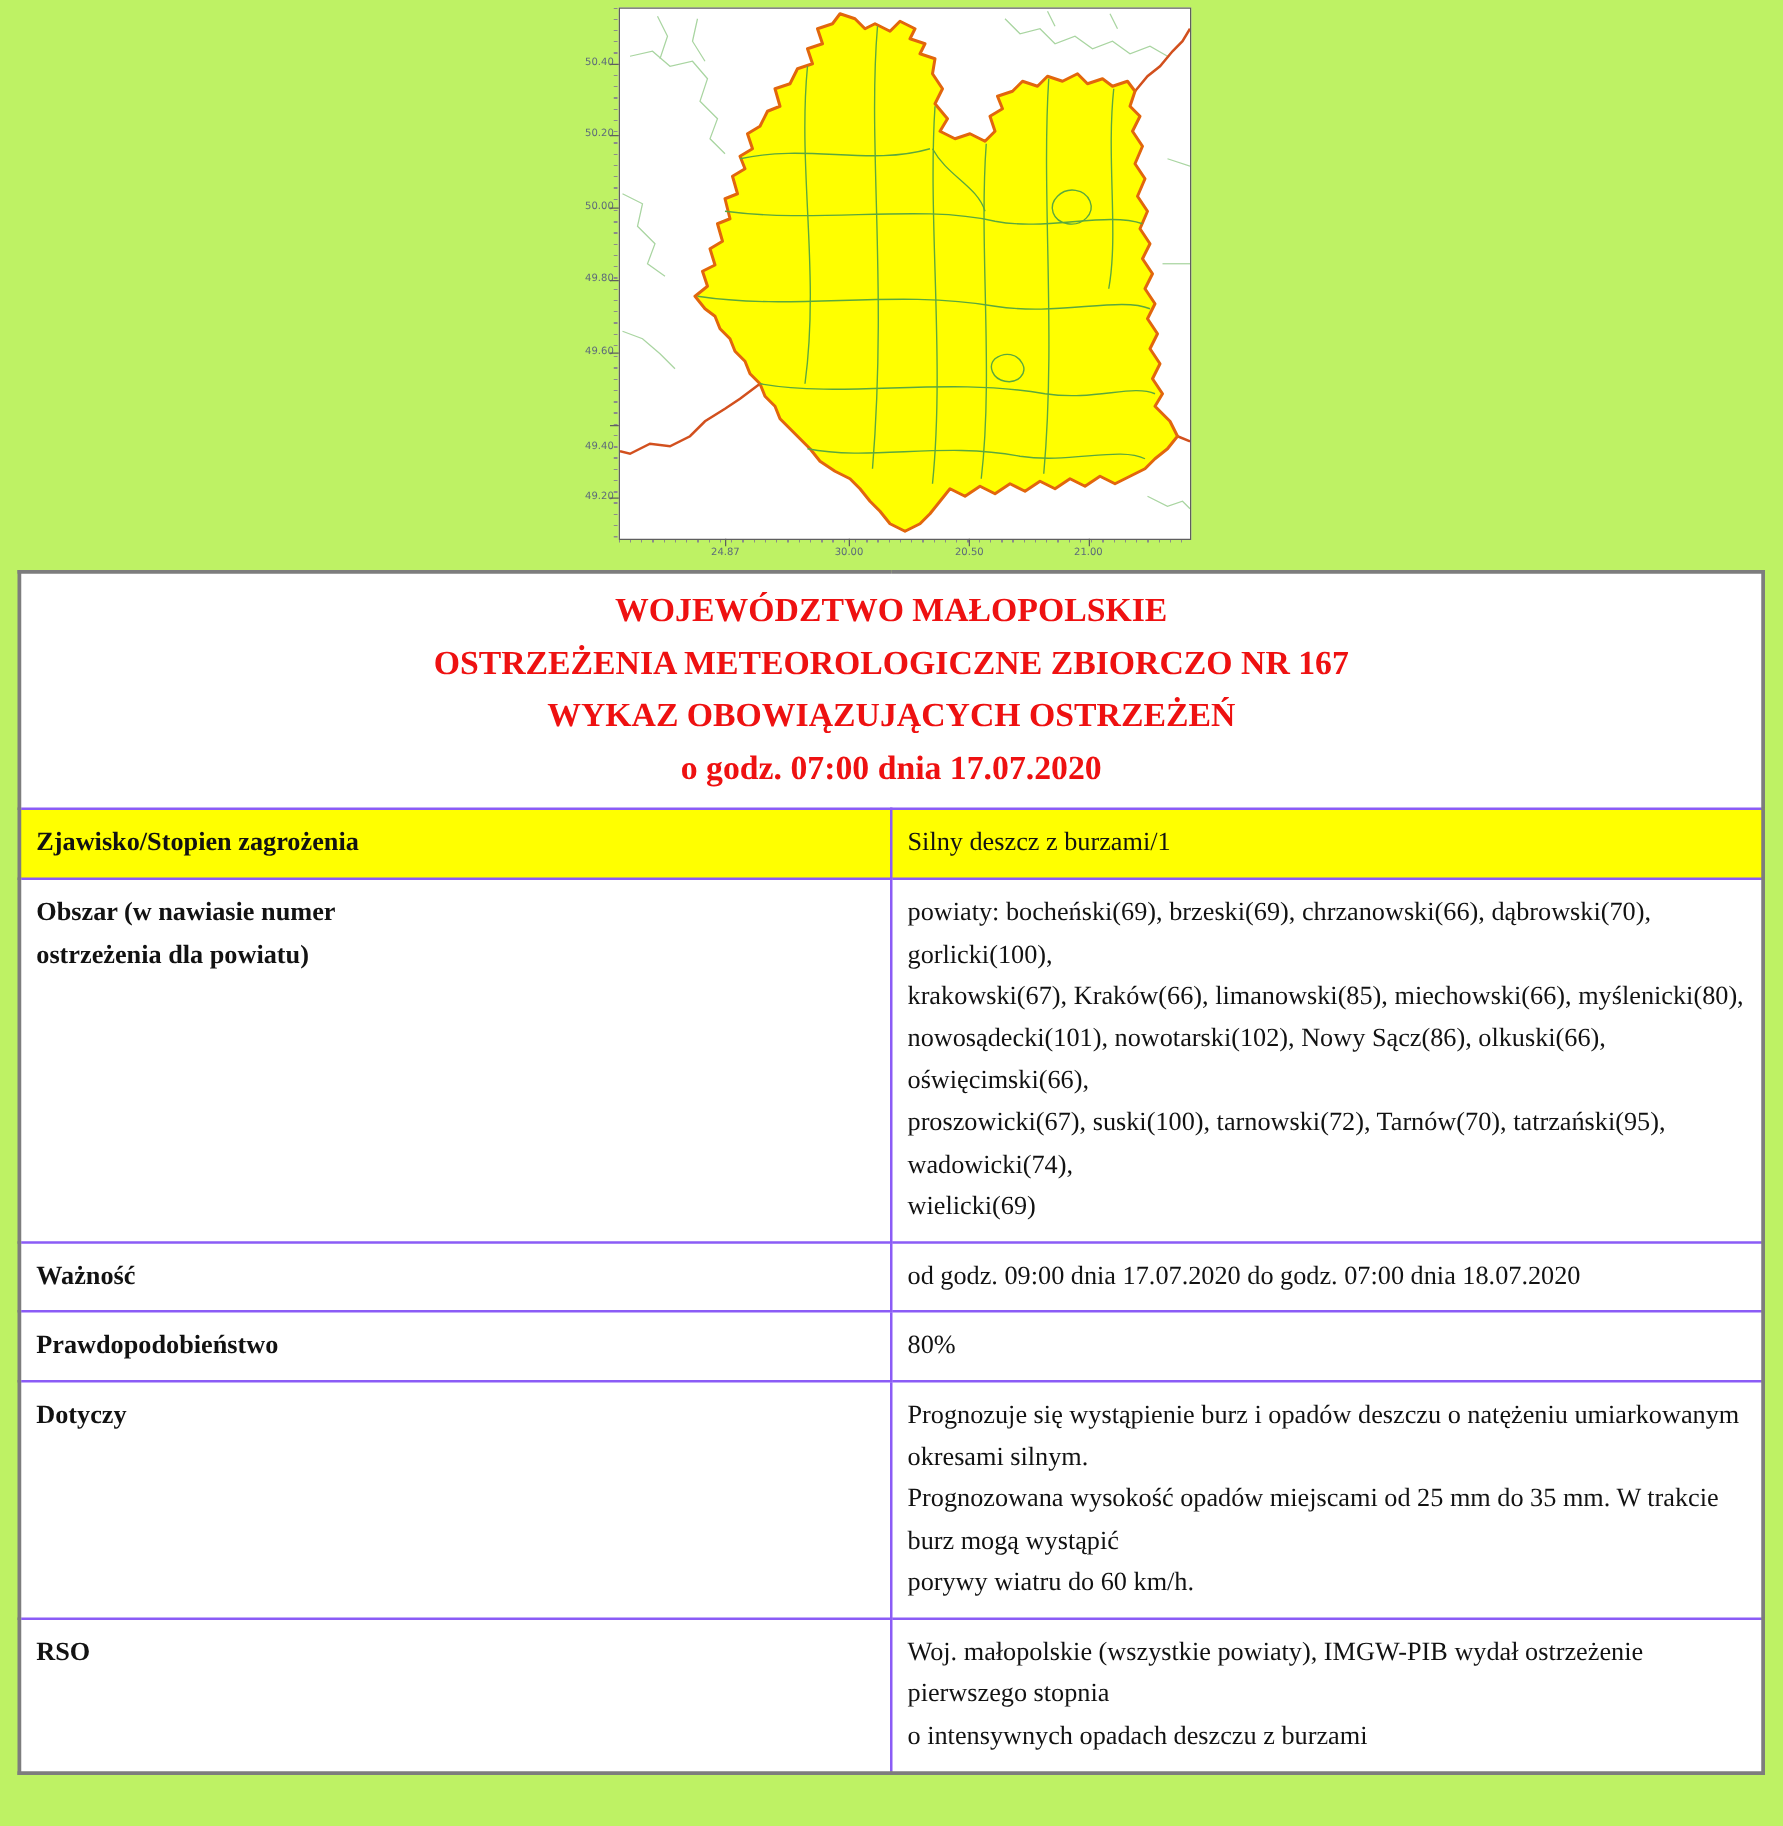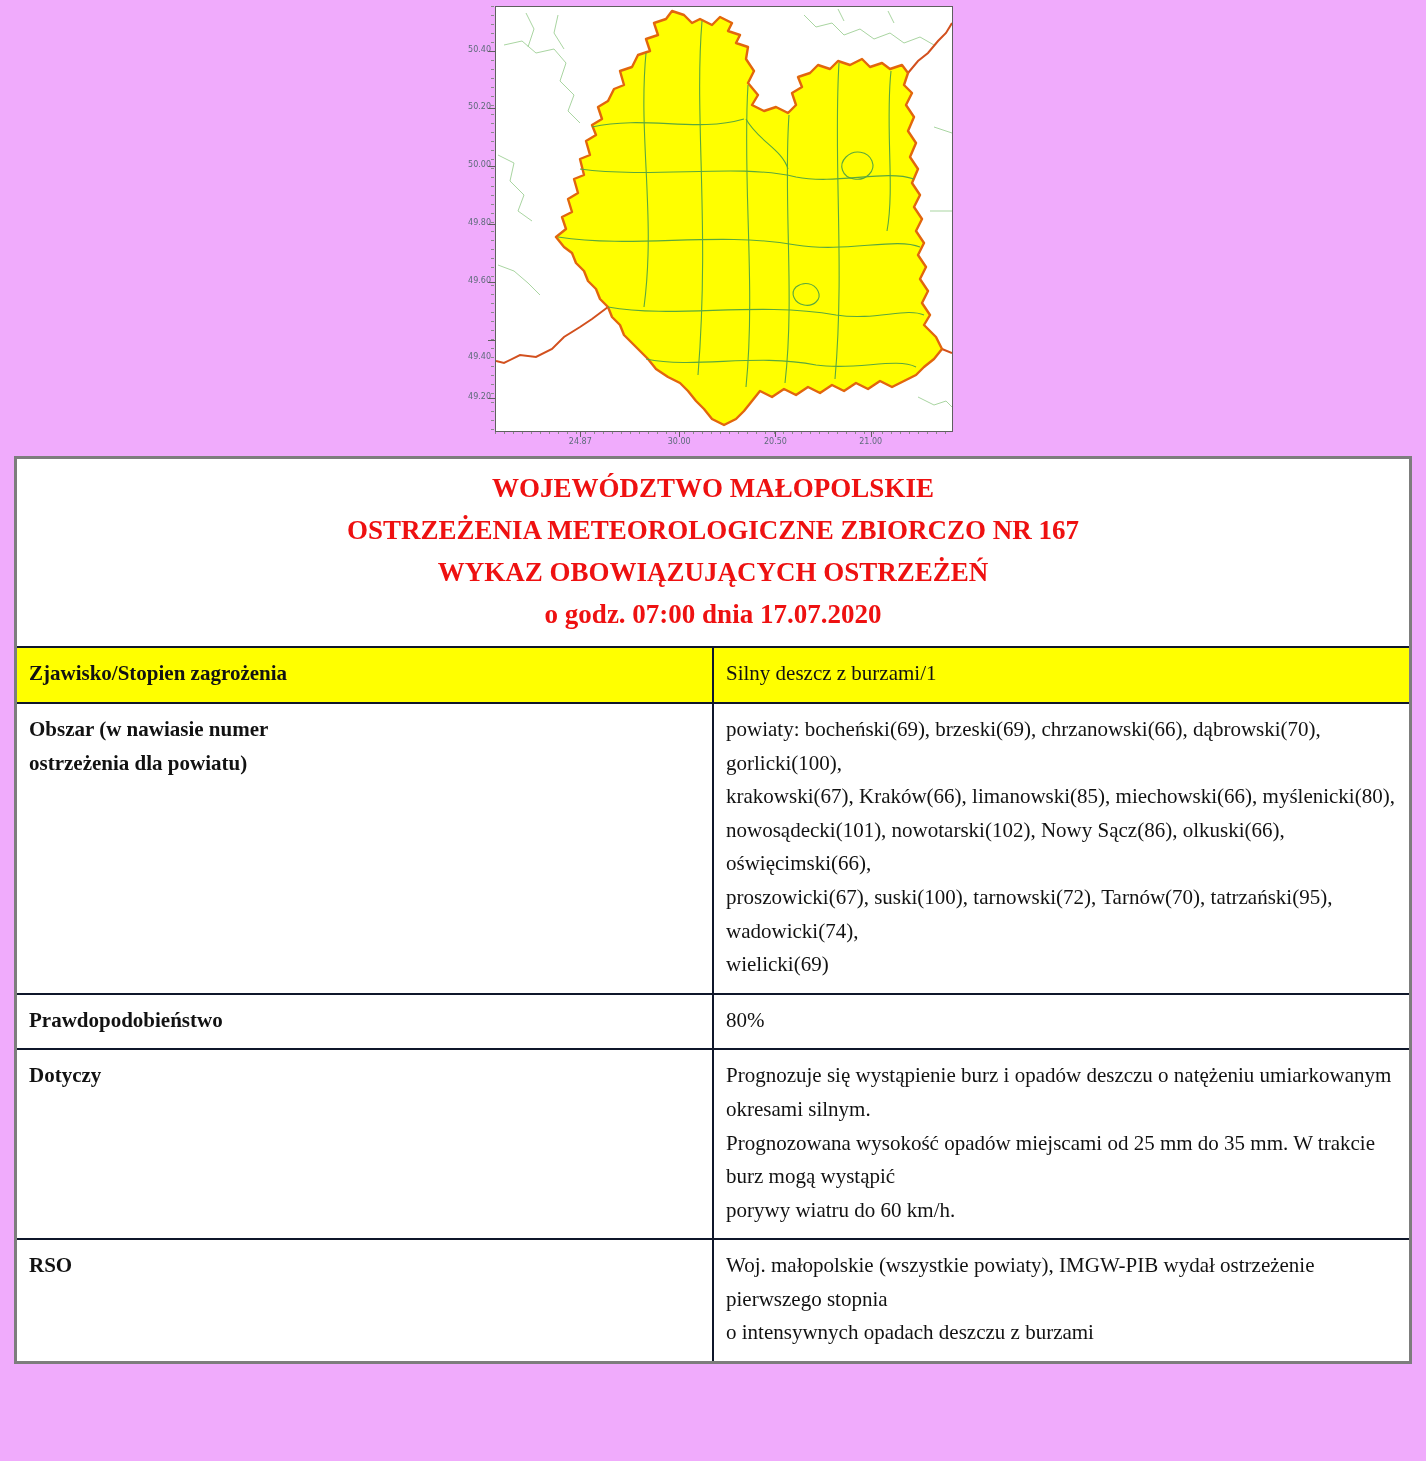--- a/index.html
+++ b/index.html
@@ -1,16 +1,16 @@
 <!DOCTYPE html>
 <html><head>
 <meta charset="utf-8">
 <style>
   html,body{margin:0;padding:0;background:#ffffff;}
-  .page{width:1426px;height:1461px;background:#f0abfc;overflow:hidden;
+  .page{width:1426px;height:1461px;background:#bef264;overflow:hidden;
         font-family:"Liberation Serif",serif;color:#121212;}
 
   
   .map-block{position:relative;width:520px;height:450px;margin:4px auto 2px auto;}
   .plot{position:absolute;left:42px;top:2px;width:456px;height:424px;
         border:1px solid #5f5f5f;background:#ffffff;box-sizing:content-box;}
   .plot svg{display:block;width:456px;height:424px;}
   .axis-label{position:absolute;font-family:"DejaVu Sans",sans-serif;
               font-size:8px;color:#5d6b7a;line-height:10px;}
   .ylab{left:0;width:38px;text-align:right;}
@@ -19,21 +19,21 @@
   .ytick{left:35px;width:7px;height:1px;}
   .xtick{top:427px;width:1px;height:6px;}
   .minor-x{position:absolute;left:42px;top:427px;width:456px;height:3px;
            background:repeating-linear-gradient(90deg,#8b8b8b 0 1px,transparent 1px 9px);}
   .minor-y{position:absolute;left:38px;top:2px;width:3px;height:424px;
            background:repeating-linear-gradient(180deg,#8b8b8b 0 1px,transparent 1px 9px);}
 
   
   table.doc-table{width:1398px;margin:0 14px;border-collapse:collapse;
                   border:3px solid #7d7d7d;table-layout:fixed;}
-  table.doc-table td{border:2px solid #0f172a;vertical-align:top;
+  table.doc-table td{border:2px solid #8b5cf6;vertical-align:top;
                      padding:9px 12px 11px 12px;
                      font-size:21px;line-height:1.6;background:#ffffff;}
   td.title-cell{text-align:center;padding:14px 10px 20px 10px;}
   .title-line{font-weight:bold;font-size:27px;line-height:1.55;}
   td.label-cell{width:346px;font-weight:bold;white-space:pre-line;}
   td.value-cell{white-space:pre-line;}
 </style>
 </head>
 <body>
 
@@ -129,20 +129,24 @@
     <tr>
       <td class="label-cell">Obszar (w nawiasie numer
 ostrzeżenia dla powiatu)</td>
       <td class="value-cell">powiaty: bocheński(69), brzeski(69), chrzanowski(66), dąbrowski(70), gorlicki(100),
 krakowski(67), Kraków(66), limanowski(85), miechowski(66), myślenicki(80),
 nowosądecki(101), nowotarski(102), Nowy Sącz(86), olkuski(66), oświęcimski(66),
 proszowicki(67), suski(100), tarnowski(72), Tarnów(70), tatrzański(95), wadowicki(74),
 wielicki(69)</td>
     </tr>
 
+    <tr>
+      <td class="label-cell">Ważność</td>
+      <td class="value-cell">od godz. 09:00 dnia 17.07.2020 do godz. 07:00 dnia 18.07.2020</td>
+    </tr>
 
     <tr>
       <td class="label-cell">Prawdopodobieństwo</td>
       <td class="value-cell">80%</td>
     </tr>
 
     <tr>
       <td class="label-cell">Dotyczy</td>
       <td class="value-cell">Prognozuje się wystąpienie burz i opadów deszczu o natężeniu umiarkowanym okresami silnym.
 Prognozowana wysokość opadów miejscami od 25 mm do 35 mm. W trakcie burz mogą wystąpić

